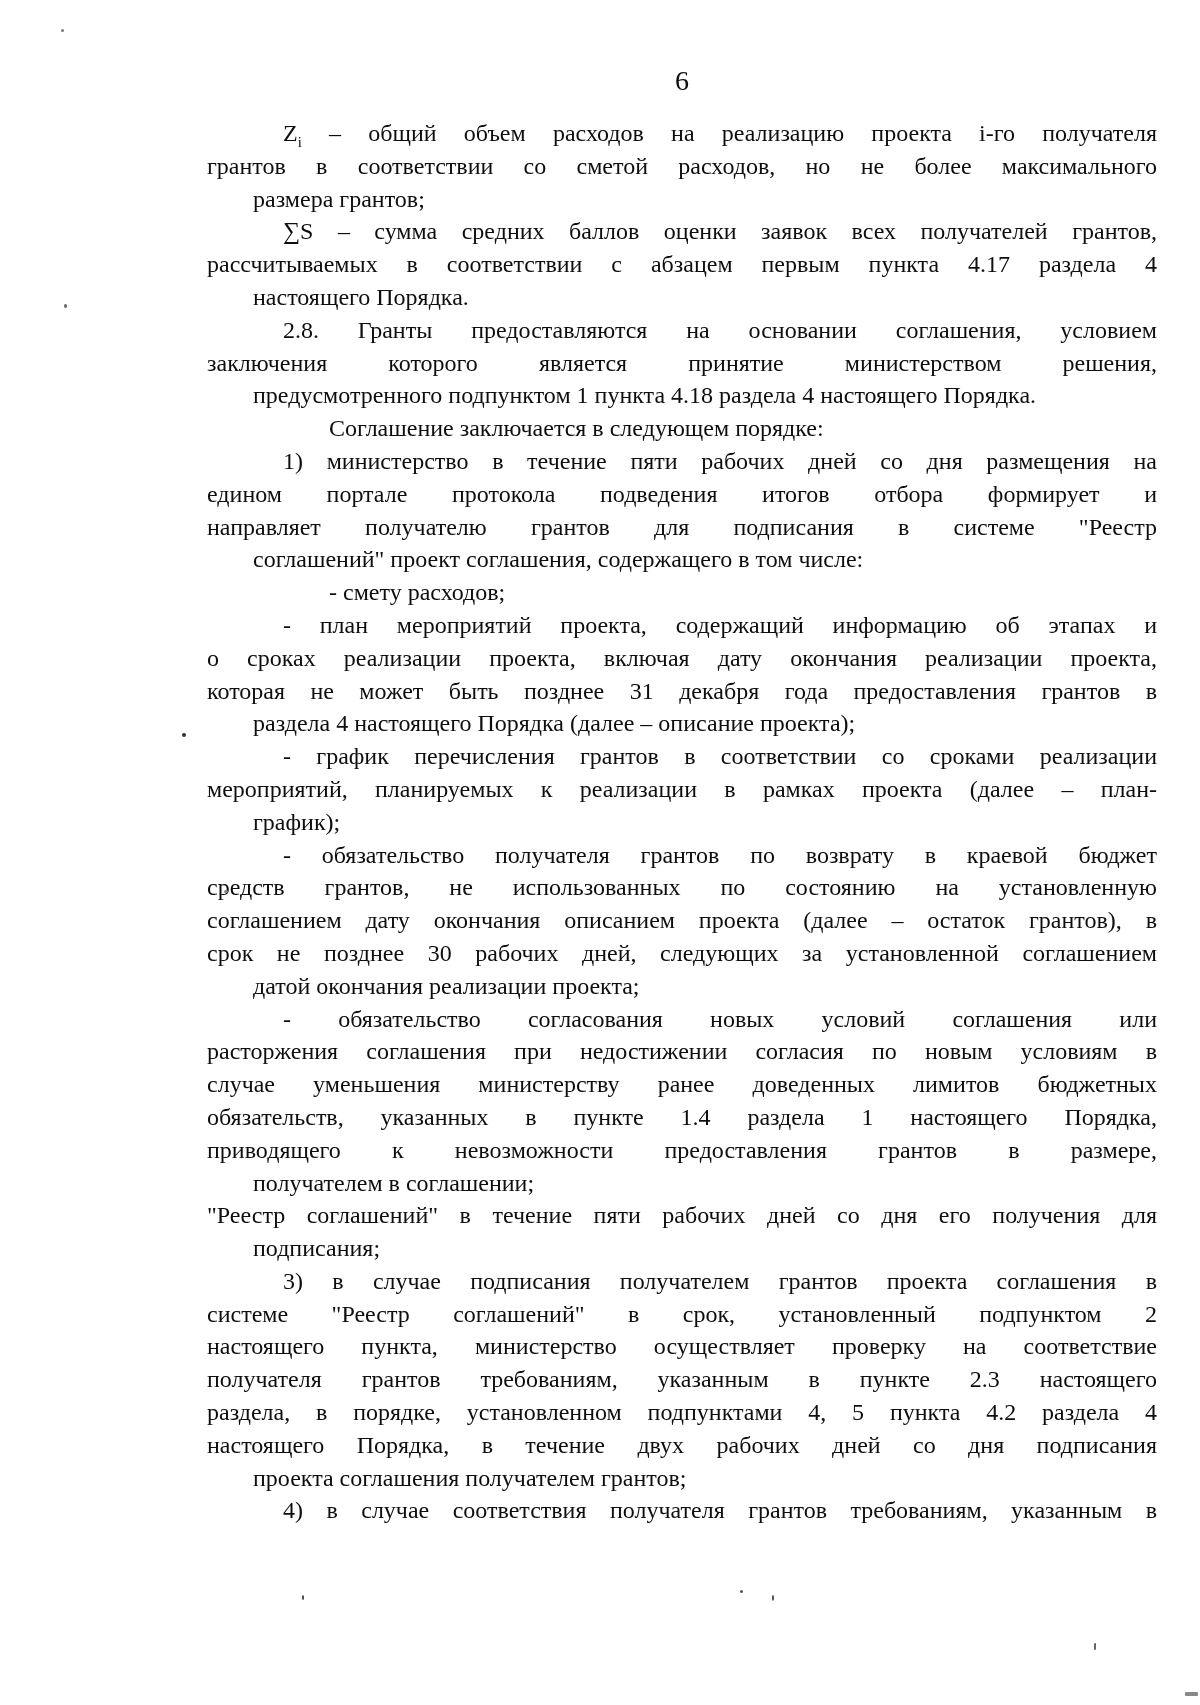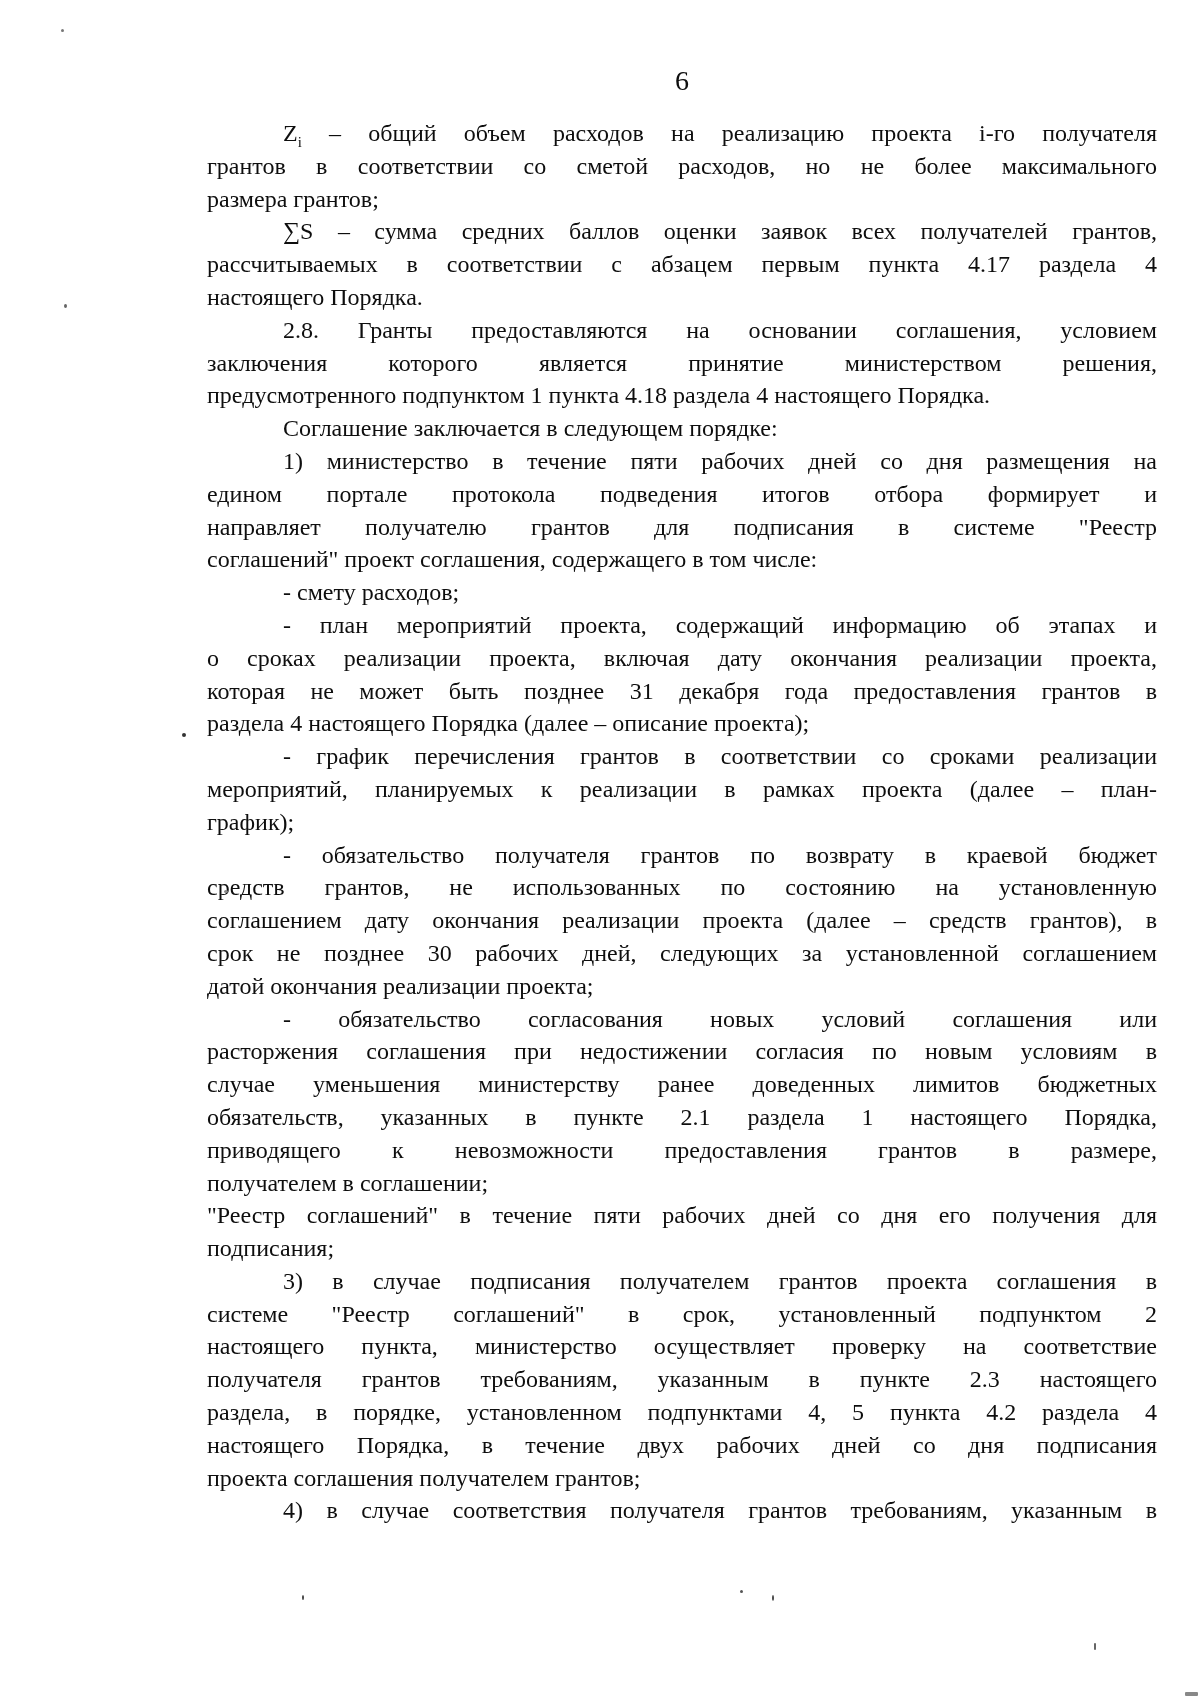--- a/index.html
+++ b/index.html
@@ -17,21 +17,21 @@
   }
   .text-block{
     position:absolute;top:117px;left:207px;width:950px;
     font-size:24px;
   }
   .ln{
     height:32.8px;line-height:32.8px;
     text-align:justify;text-align-last:justify;
     overflow:hidden;white-space:normal;
   }
-  .ln.last{text-align-last:left;}
+  .ln.last{text-align-last:left;margin-left:46px;}
   .ln.ind{text-indent:76px;}
   sub{font-size:0.62em;line-height:0;}
   .speck{position:absolute;background:#555;border-radius:50%;}
   .speck.bar{border-radius:1px;}
 </style>
 </head>
 <body>
 
 <div class="pageno">6</div>
 
@@ -53,27 +53,27 @@
     <div class="ln ind last">- смету расходов;</div>
     <div class="ln ind">- план мероприятий проекта, содержащий информацию об этапах и</div>
     <div class="ln">о сроках реализации проекта, включая дату окончания реализации проекта,</div>
     <div class="ln">которая не может быть позднее 31 декабря года предоставления грантов в</div>
     <div class="ln last">раздела 4 настоящего Порядка (далее – описание проекта);</div>
     <div class="ln ind">- график перечисления грантов в соответствии со сроками реализации</div>
     <div class="ln">мероприятий, планируемых к реализации в рамках проекта (далее – план-</div>
     <div class="ln last">график);</div>
     <div class="ln ind">- обязательство получателя грантов по возврату в краевой бюджет</div>
     <div class="ln">средств грантов, не использованных по состоянию на установленную</div>
-    <div class="ln">соглашением дату окончания реализации проекта (далее – средств грантов), в</div>
+    <div class="ln">соглашением дату окончания описанием проекта (далее – остаток грантов), в</div>
     <div class="ln">срок не позднее 30 рабочих дней, следующих за установленной соглашением</div>
     <div class="ln last">датой окончания реализации проекта;</div>
     <div class="ln ind">- обязательство согласования новых условий соглашения или</div>
     <div class="ln">расторжения соглашения при недостижении согласия по новым условиям в</div>
     <div class="ln">случае уменьшения министерству ранее доведенных лимитов бюджетных</div>
-    <div class="ln">обязательств, указанных в пункте 2.1 раздела 1 настоящего Порядка,</div>
+    <div class="ln">обязательств, указанных в пункте 1.4 раздела 1 настоящего Порядка,</div>
     <div class="ln">приводящего к невозможности предоставления грантов в размере,</div>
     <div class="ln last">получателем в соглашении;</div>
     <div class="ln">"Реестр соглашений" в течение пяти рабочих дней со дня его получения для</div>
     <div class="ln last">подписания;</div>
     <div class="ln ind">3) в случае подписания получателем грантов проекта соглашения в</div>
     <div class="ln">системе "Реестр соглашений" в срок, установленный подпунктом 2</div>
     <div class="ln">настоящего пункта, министерство осуществляет проверку на соответствие</div>
     <div class="ln">получателя грантов требованиям, указанным в пункте 2.3 настоящего</div>
     <div class="ln">раздела, в порядке, установленном подпунктами 4, 5 пункта 4.2 раздела 4</div>
     <div class="ln">настоящего Порядка, в течение двух рабочих дней со дня подписания</div>

